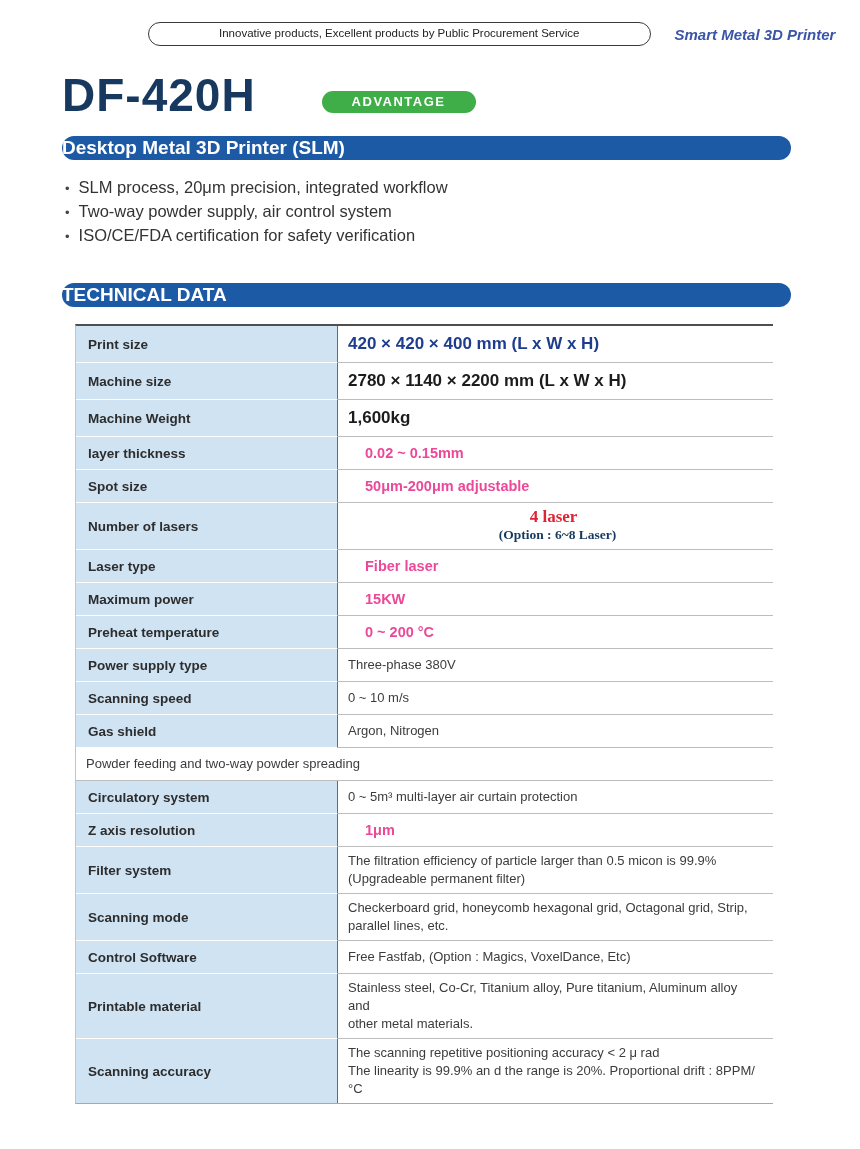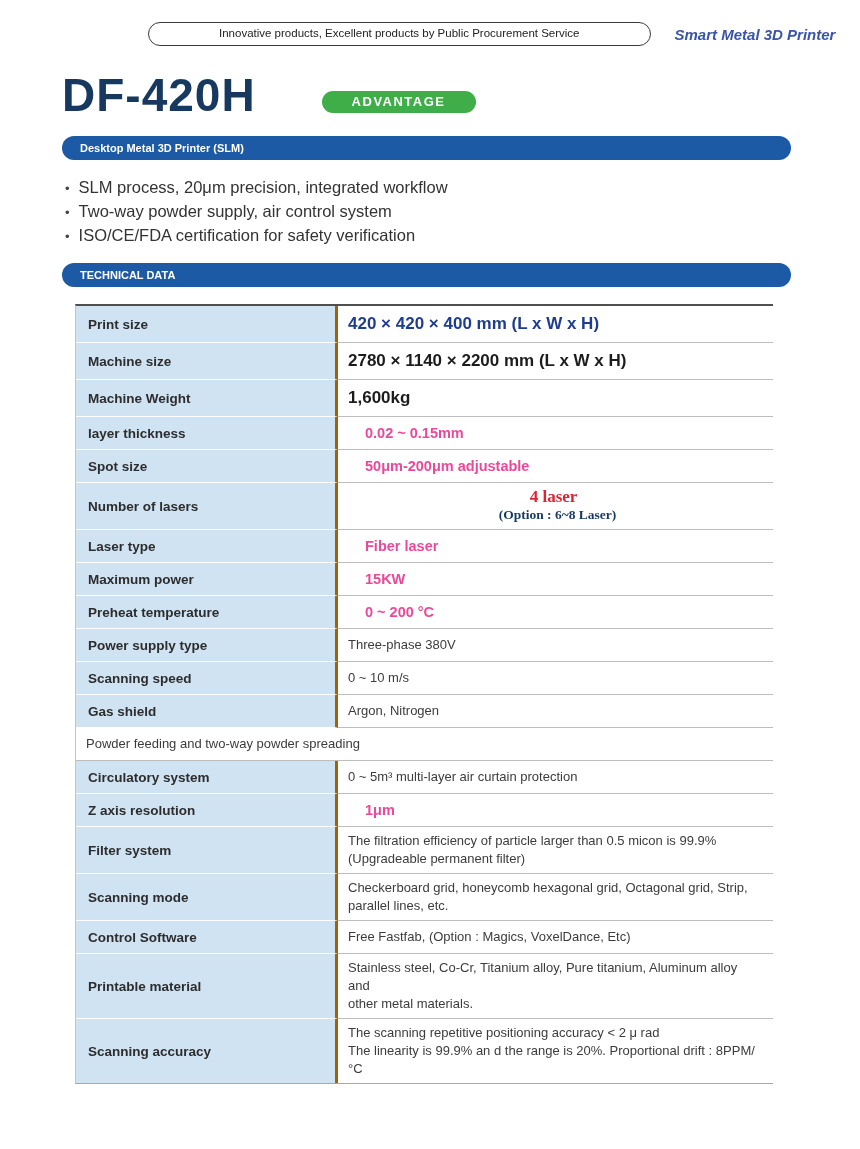--- a/index.html
+++ b/index.html
@@ -42,24 +42,23 @@
     height:22px;line-height:22px;
     padding:0 30px;
     font-size:13px;font-weight:bold;letter-spacing:1.5px;
   }
   
   .banner{
     margin:18px 69px 0 62px;
     background:#1d5aa5;color:#ffffff;
     border-radius:12px;
     height:24px;line-height:24px;
-    padding-left:18px;
-    font-size:11px;font-weight:bold;
-  }
-  .banner.second{margin-top:15px;}
+    font-size:19px;font-weight:bold;
+  }
+  .banner.second{margin-top:35px;}
   
   .features{
     list-style:none;margin:16px 0 0 0;padding:0 0 0 65px;
   }
   .features li{
     display:flex;align-items:baseline;
     font-size:16.5px;color:#333;line-height:23px;
   }
   .features .dot{
     font-size:13px;color:#444;margin-right:9px;
@@ -69,21 +68,21 @@
     margin:17px 0 0 75px;
     width:697px;
     border-top:2px solid #4f4f4f;
     border-bottom:1px solid #a8a8a8;
     border-left:1px solid #c4c4c4;
   }
   .trow{display:flex;}
   .tlabel{
     width:262px;box-sizing:border-box;
     background:#cfe3f3;
-    border-right:3px solid #a16207;
+    border-right:1px solid #a16207;
     border-bottom:1px solid #ffffff;
     display:flex;align-items:center;
     padding:0 10px 0 12px;
     font-size:13.5px;font-weight:600;color:#2d2d2d;
   }
   .tvalue{
     flex:1;box-sizing:border-box;
     border-bottom:1px solid #bdbdbd;
     display:flex;flex-direction:column;justify-content:center;
     padding:5px 14px 5px 10px;

